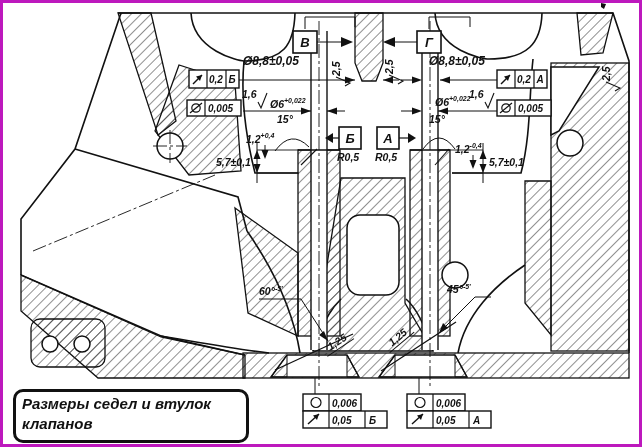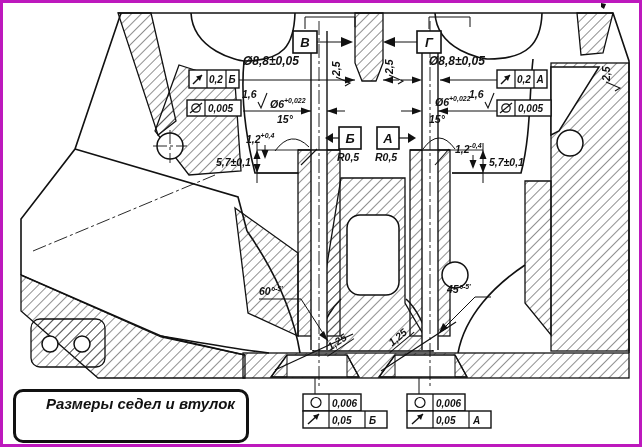--- a/index.html
+++ b/index.html
@@ -9,21 +9,21 @@
   svg{position:absolute;left:0;top:0;}
   svg text{font-family:"Liberation Sans",sans-serif;font-style:italic;font-weight:bold;fill:#111;}
   .dim{font-size:12px;}
   .dimsm{font-size:10.5px;}
   .sup{font-size:7px;}
   .frametxt{font-size:10px;font-style:italic;}
   .datumtxt{font-size:13px;}
   .titlebox{position:absolute;left:10px;top:386px;width:218px;height:44px;
     border:3px solid #111;border-radius:10px;background:#fff;
     padding:2px 6px;box-sizing:content-box;}
-  .titlebox div{font-size:15px;font-weight:bold;font-style:italic;color:#111;line-height:1.35;margin-left:24px;}
+  .titlebox div{font-size:15px;font-weight:bold;font-style:italic;color:#111;line-height:1.35;}
 </style>
 </head>
 <body>
 
 <div class="page">
 <svg width="636" height="441" viewBox="0 0 636 441">
   <defs>
     <pattern id="hh" width="7" height="7" patternUnits="userSpaceOnUse" patternTransform="rotate(45)">
       <line x1="0" y1="0" x2="0" y2="7" stroke="#222" stroke-width="1"></line>
     </pattern>
@@ -336,14 +336,15 @@
     </g>
     <text x="433" y="421" class="frametxt">0,05</text>
     <text x="470" y="421" class="frametxt">А</text>
   </g>
 
   <path d="M598,0 l5,1 l-2,5 l-3,-2 z" fill="#111"></path>
 </svg>
 
 <div class="titlebox">
   <div>Размеры седел и втулок</div>
+  <div>клапанов</div>
 </div>
 </div>
 
 </body></html>

